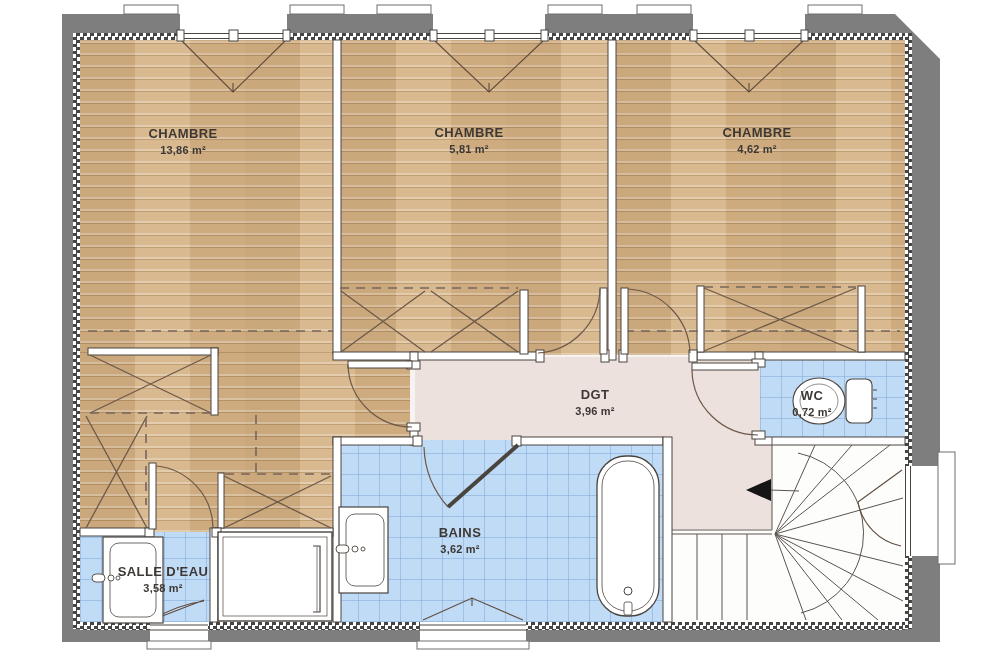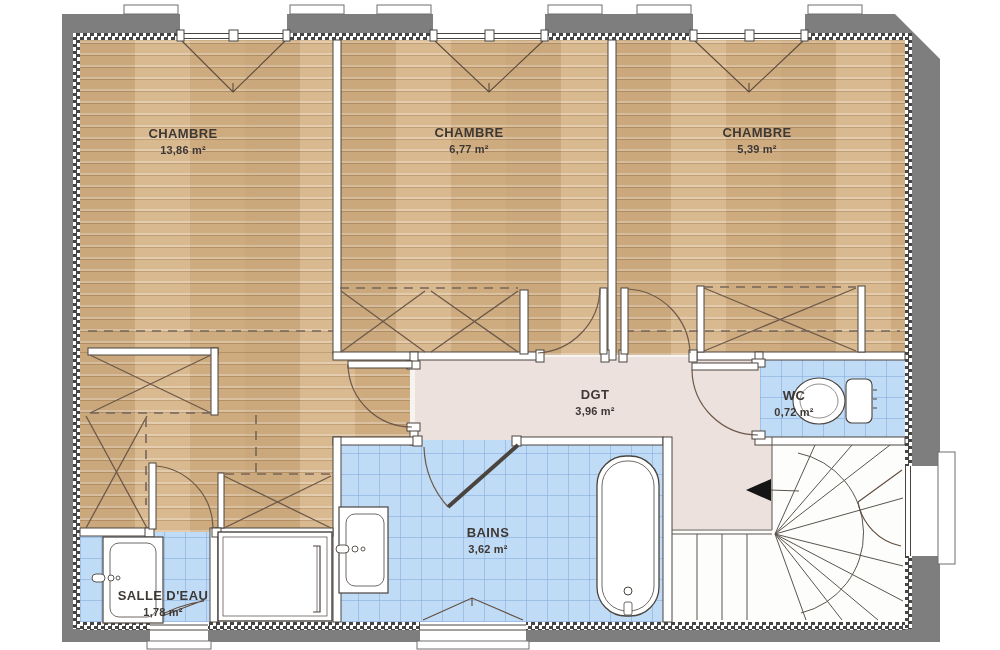--- a/index.html
+++ b/index.html
@@ -254,36 +254,36 @@
       </g>
     </g>
   </svg>
 
   <div class="roomlabel" style="left:183px;top:142px;">
     <div>CHAMBRE</div>
     <div class="area">13,86 m²</div>
   </div>
   <div class="roomlabel" style="left:469px;top:141px;">
     <div>CHAMBRE</div>
-    <div class="area">6,77 m²</div>
+    <div class="area">5,81 m²</div>
   </div>
   <div class="roomlabel" style="left:757px;top:141px;">
     <div>CHAMBRE</div>
-    <div class="area">5,39 m²</div>
+    <div class="area">4,62 m²</div>
   </div>
   <div class="roomlabel" style="left:595px;top:403px;">
     <div>DGT</div>
     <div class="area">3,96 m²</div>
   </div>
-  <div class="roomlabel" style="left:794px;top:404px;">
+  <div class="roomlabel" style="left:812px;top:404px;">
     <div>WC</div>
     <div class="area">0,72 m²</div>
   </div>
-  <div class="roomlabel" style="left:488px;top:541px;">
+  <div class="roomlabel" style="left:460px;top:541px;">
     <div>BAINS</div>
     <div class="area">3,62 m²</div>
   </div>
-  <div class="roomlabel" style="left:163px;top:604px;">
+  <div class="roomlabel" style="left:163px;top:580px;">
     <div>SALLE D'EAU</div>
-    <div class="area">1,78 m²</div>
+    <div class="area">3,58 m²</div>
   </div>
 
 </div>
 
 </body></html>

